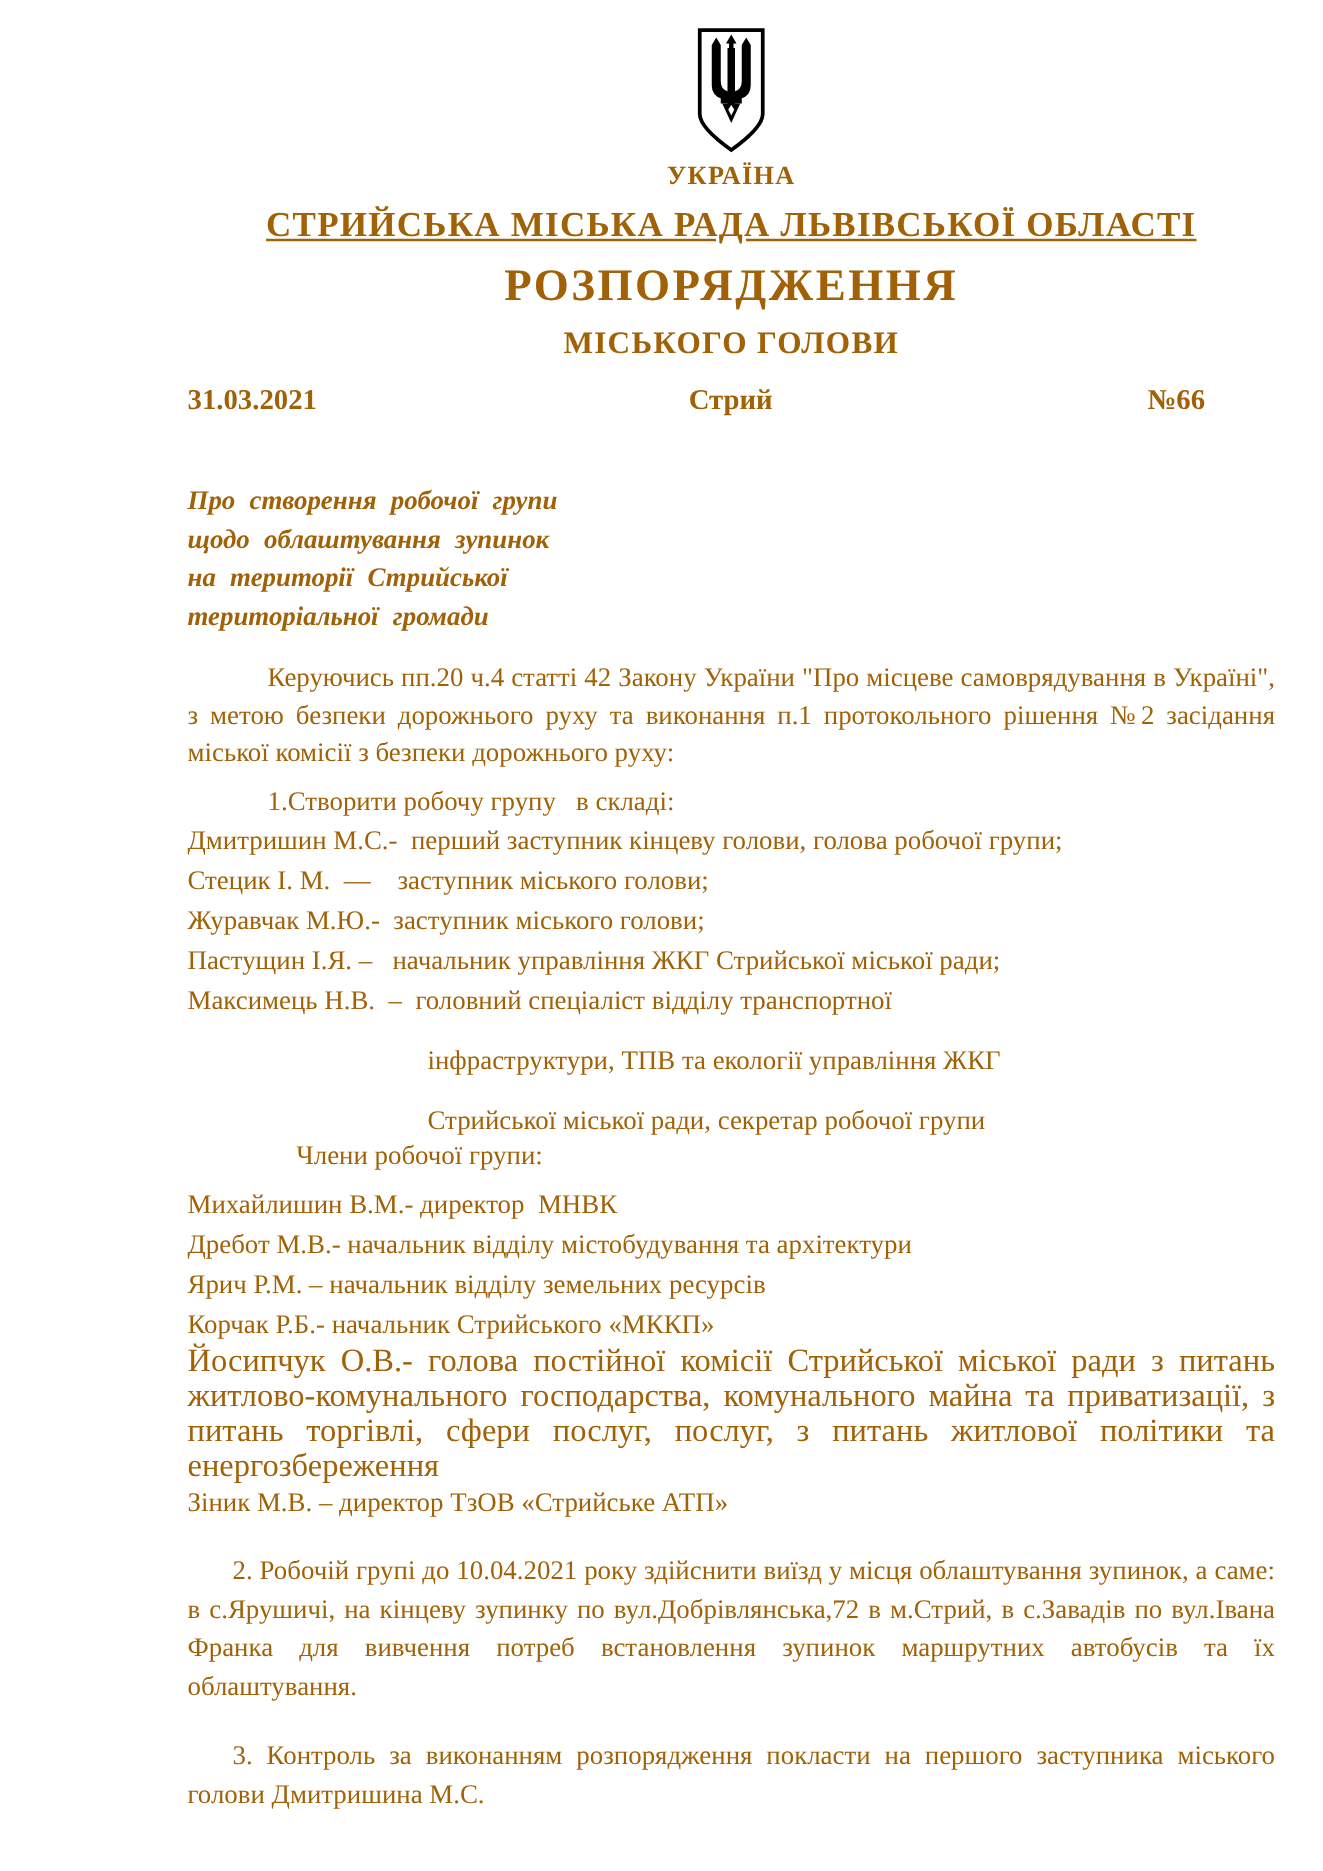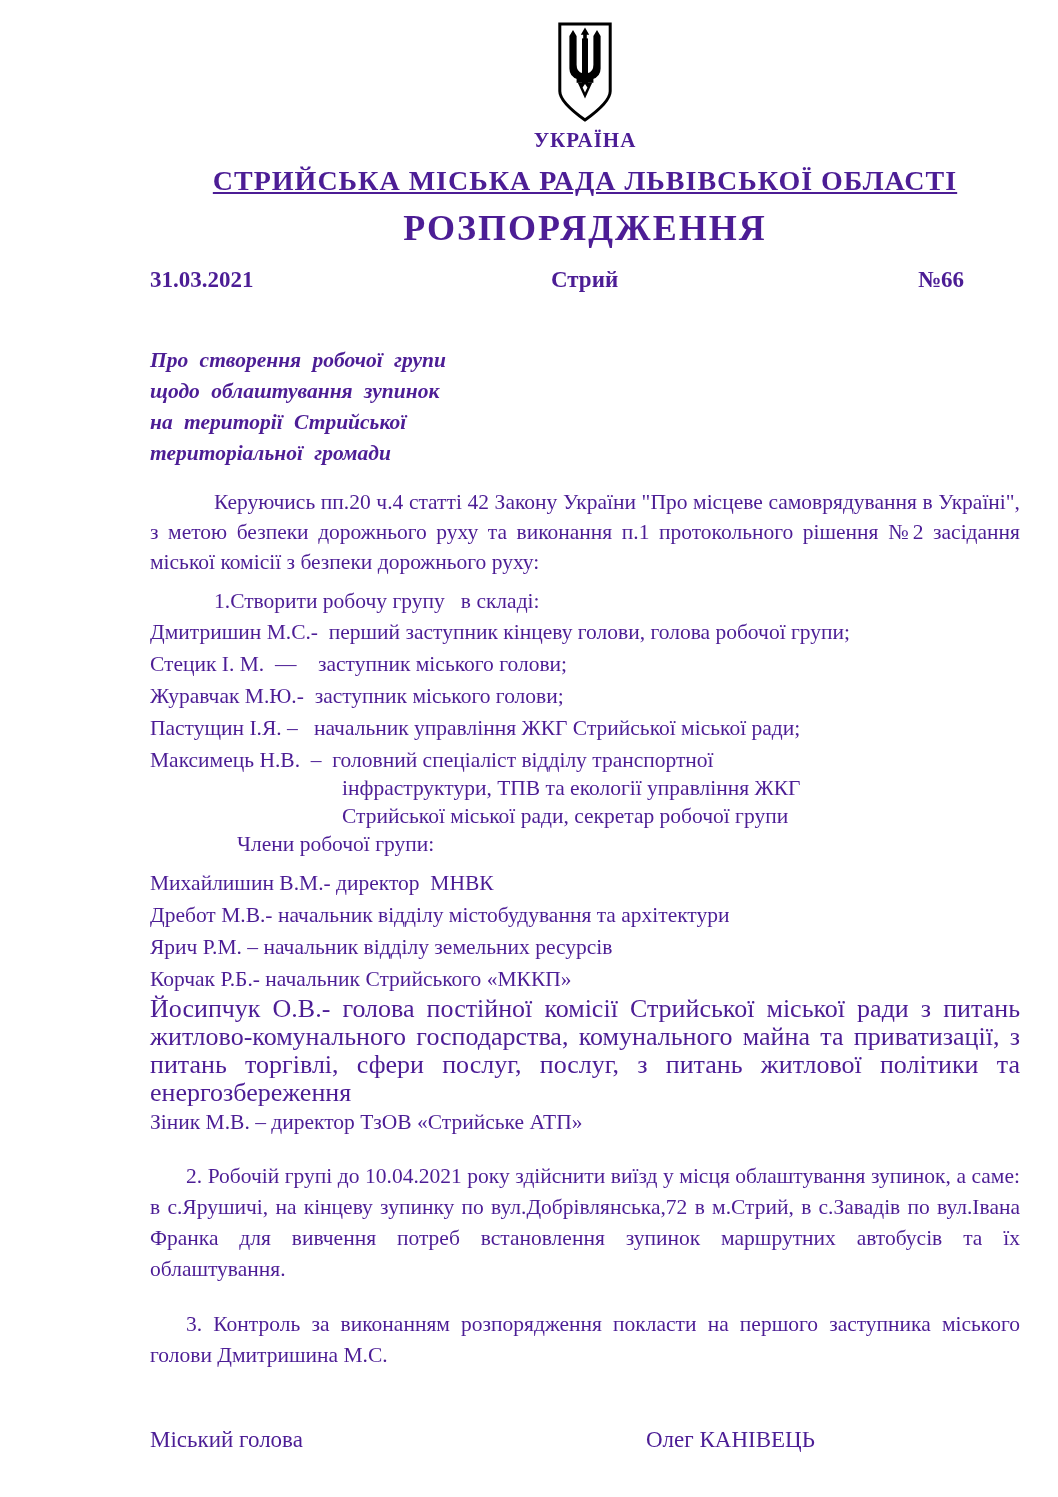--- a/index.html
+++ b/index.html
@@ -2,21 +2,21 @@
 <html><head>
 <meta charset="utf-8">
 <style>
   html,body { margin:0; padding:0; background:#ffffff; }
   .page {
     position: relative;
     width: 1058px;
     height: 1497px;
     box-sizing: border-box;
     background: #ffffff;
-    color: #4c1d95;
+    color: #a16207;
     font-family: "Liberation Serif", "DejaVu Serif", serif;
     padding: 18px 38px 0 150px;
     overflow: hidden;
   }
   .centered { text-align: center; }
   .emblem-wrap { margin-top: 2px; }
   .emblem { display:block; margin: 0 auto; }
   .country {
     font-weight: bold; font-size: 21px; letter-spacing: 1px; margin-top: 4px;
   }
@@ -53,21 +53,21 @@
     font-size: 21.5px; line-height: 30px; margin-top: 9px;
     text-indent: 64px; white-space: pre-wrap;
   }
   .member {
     font-size: 21.5px; line-height: 32px; white-space: pre-wrap;
   }
   .secretary-line {
     font-size: 21.5px; line-height: 28px; white-space: pre-wrap;
   }
   .secretary-block { margin-top: 2px; }
-  .sec-cont { padding-left: 192px; }
+  .sec-cont { padding-left: 192px; margin-top: 20px; }
   .members-label {
     font-size: 21.5px; line-height: 28px; padding-left: 87px;
   }
   .members-list { margin-top: 9px; }
   .member-just {
     font-size: 26px; line-height: 28px; text-align: justify; white-space: normal;
   }
   .member-tight {
     font-size: 21.5px; line-height: 30px; white-space: pre-wrap;
   }
@@ -106,20 +106,21 @@
 
       <polygon points="50,106 54,112 50,120 46,112" fill="#ffffff"></polygon>
     </svg>
     <div class="country">УКРАЇНА</div>
   </div>
 
   <div class="council centered">СТРИЙСЬКА МІСЬКА РАДА ЛЬВІВСЬКОЇ ОБЛАСТІ</div>
 
   <div class="doctype centered">РОЗПОРЯДЖЕННЯ</div>
 
+  <div class="docsub centered">МІСЬКОГО ГОЛОВИ</div>
 
   <div class="dateline">
     <span class="dl-left">31.03.2021</span>
     <span class="dl-mid">Стрий</span>
     <span class="dl-right">№66</span>
   </div>
 
   <div class="subject">
     <div>Про створення робочої групи</div>
     <div>щодо облаштування зупинок</div>

